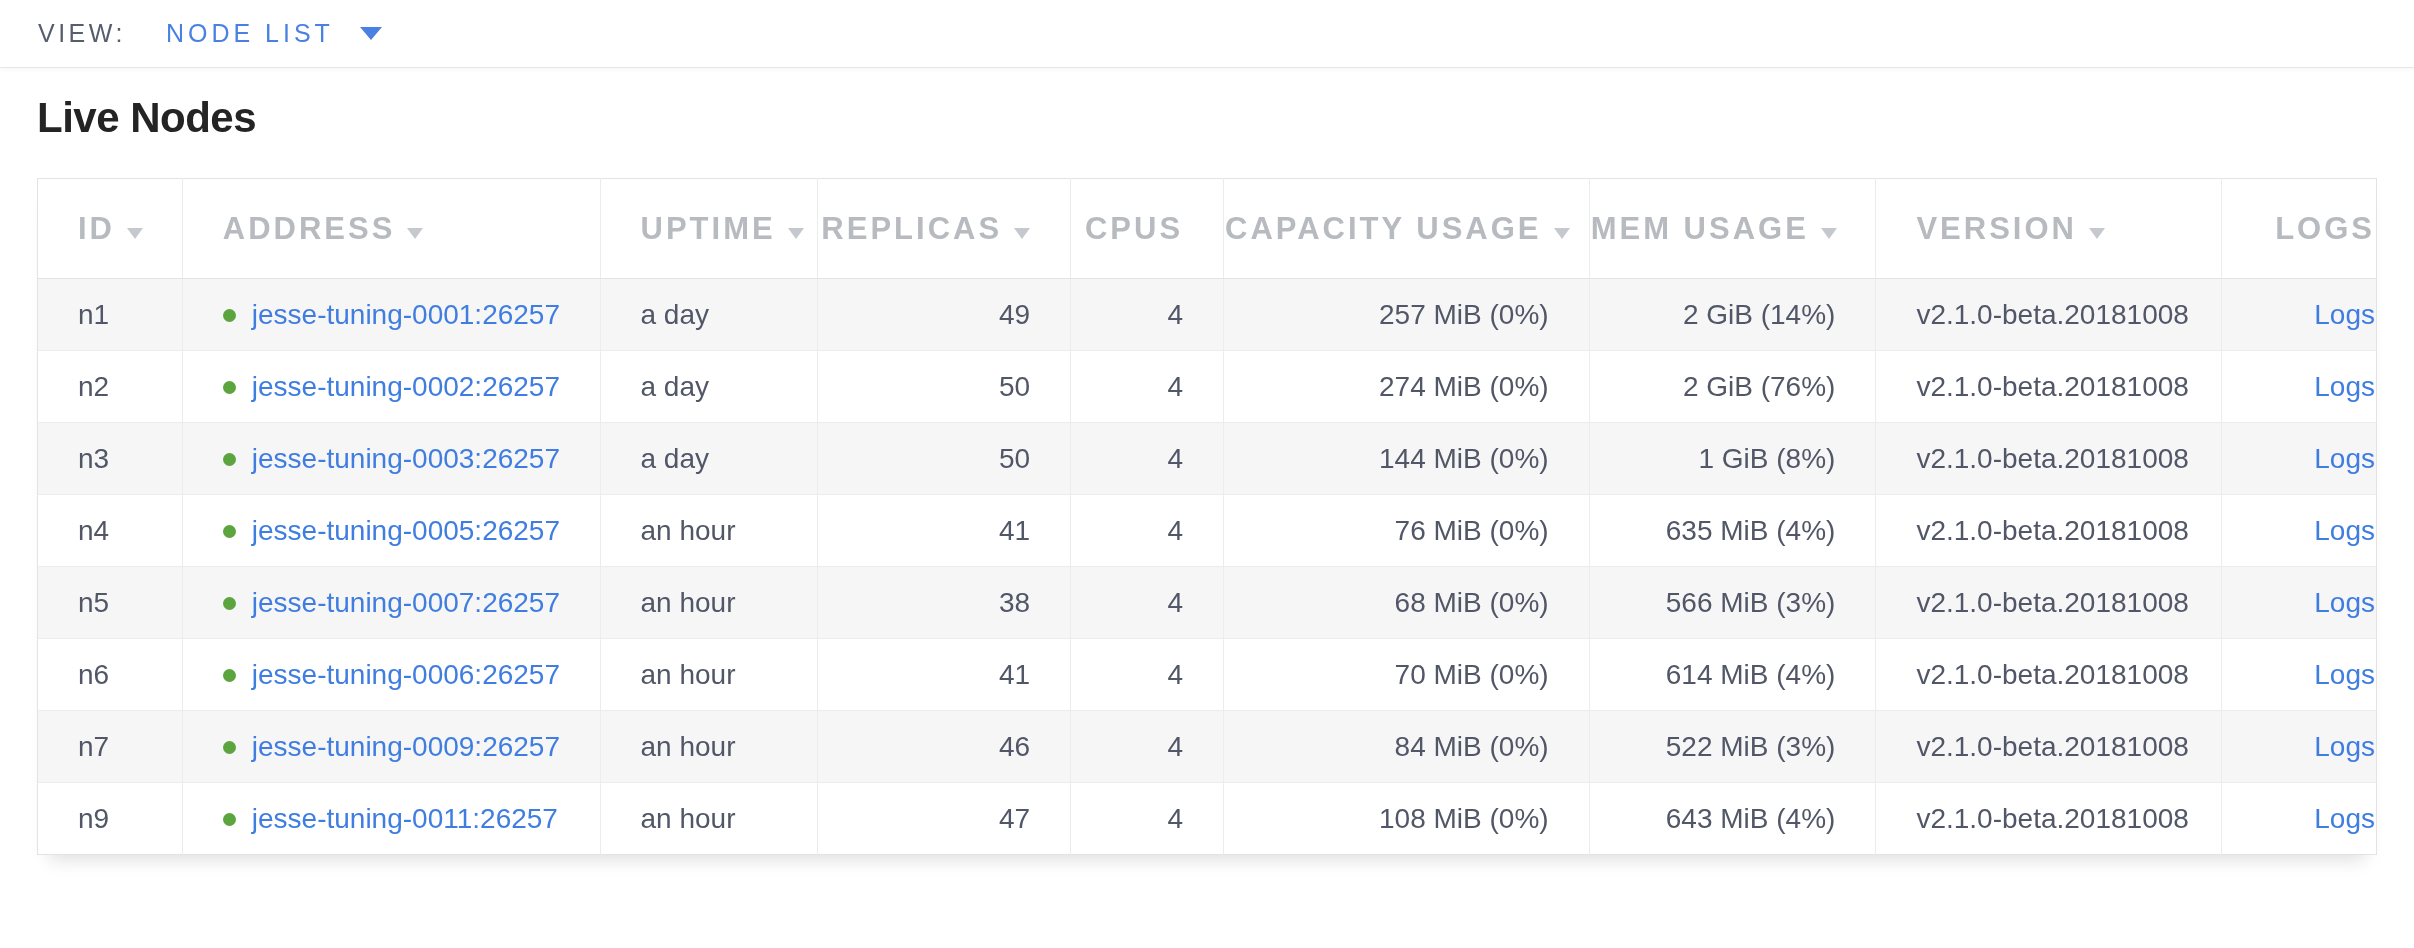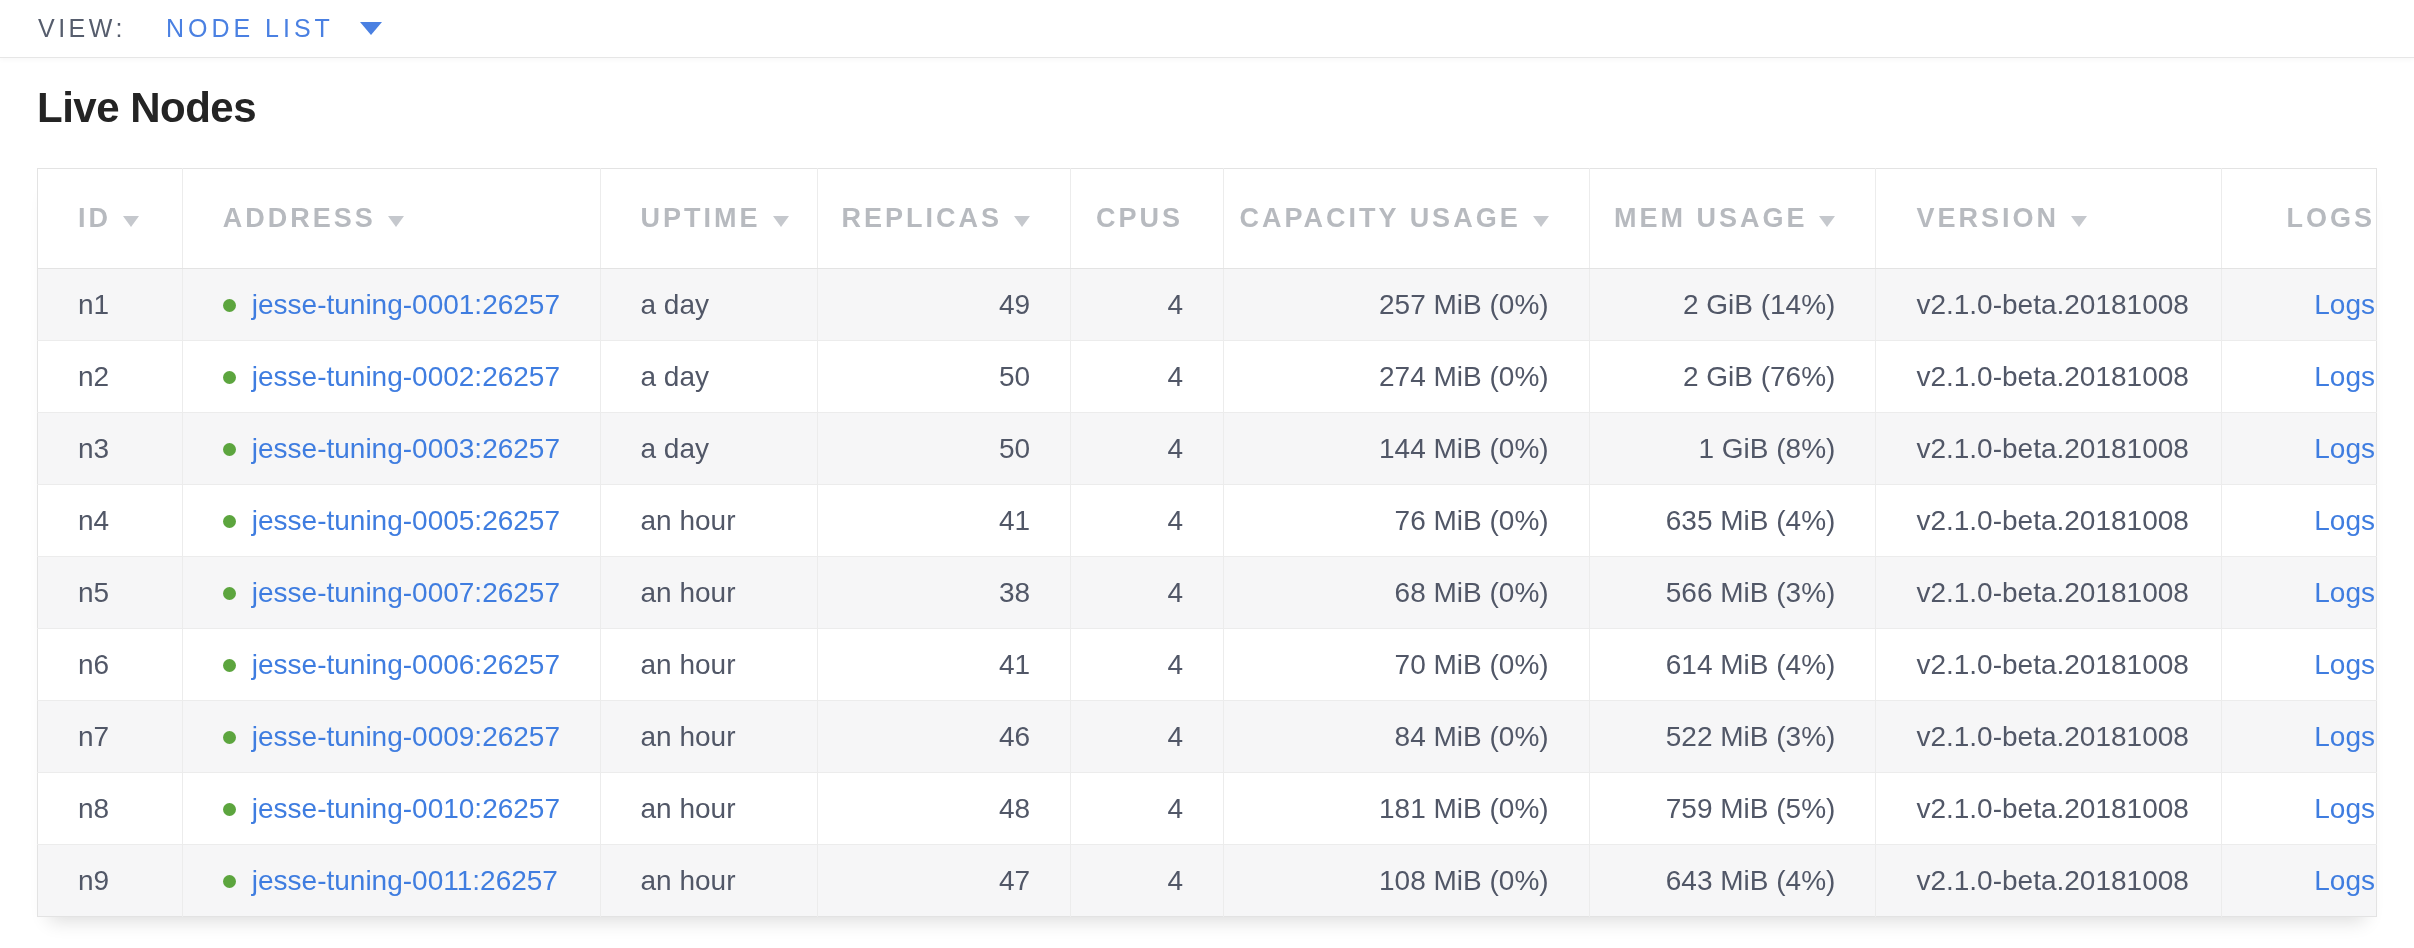--- a/index.html
+++ b/index.html
@@ -6,21 +6,21 @@
   html, body {
     margin: 0; padding: 0;
     width: 2414px; height: 948px;
     background: #ffffff;
     overflow: hidden;
     font-family: "Liberation Sans", sans-serif;
   }
 
   
   .topbar {
-    height: 58px;
+    height: 68px;
     display: flex;
     align-items: center;
     padding-left: 38px;
     background: #fff;
     border-bottom: 1px solid #e6e6e6;
     box-shadow: 0 2px 5px rgba(0,0,0,0.03);
     position: relative;
     z-index: 2;
   }
   .view-label {
@@ -77,21 +77,21 @@
   .c-mem      { width: 12.26%; }
   .c-version  { width: 14.78%; }
   .c-logs     { width: 6.62%;  }
 
   .nodes-table th, .nodes-table td { border-left: 1px solid #ececec; }
   .nodes-table th:first-child, .nodes-table td:first-child { border-left: none; }
 
   thead th {
     height: 100px;
     background: #fff;
-    font-size: 27px;
+    font-size: 31px;
     font-weight: bold;
     letter-spacing: 3px;
     color: var(--header-gray, #b7babf);
     border-bottom: 1px solid #e3e3e3;
     vertical-align: middle;
     white-space: nowrap;
   }
   tbody td {
     height: 72px;
     font-size: 28px;
@@ -240,31 +240,20 @@
           <td class="al"><span class="live-dot"></span><a class="node-link" href="#">jesse-tuning-0009:26257</a></td>
           <td class="al">an hour</td>
           <td class="ar">46</td>
           <td class="ar">4</td>
           <td class="ar">84 MiB (0%)</td>
           <td class="ar">522 MiB (3%)</td>
           <td class="al">v2.1.0-beta.20181008</td>
           <td class="ac"><a class="logs-link" href="#">Logs</a></td>
         </tr>
         <tr>
-          <td class="al">n8</td>
-          <td class="al"><span class="live-dot"></span><a class="node-link" href="#">jesse-tuning-0010:26257</a></td>
-          <td class="al">an hour</td>
-          <td class="ar">48</td>
-          <td class="ar">4</td>
-          <td class="ar">181 MiB (0%)</td>
-          <td class="ar">759 MiB (5%)</td>
-          <td class="al">v2.1.0-beta.20181008</td>
-          <td class="ac"><a class="logs-link" href="#">Logs</a></td>
-        </tr>
-        <tr>
           <td class="al">n9</td>
           <td class="al"><span class="live-dot"></span><a class="node-link" href="#">jesse-tuning-0011:26257</a></td>
           <td class="al">an hour</td>
           <td class="ar">47</td>
           <td class="ar">4</td>
           <td class="ar">108 MiB (0%)</td>
           <td class="ar">643 MiB (4%)</td>
           <td class="al">v2.1.0-beta.20181008</td>
           <td class="ac"><a class="logs-link" href="#">Logs</a></td>
         </tr>

